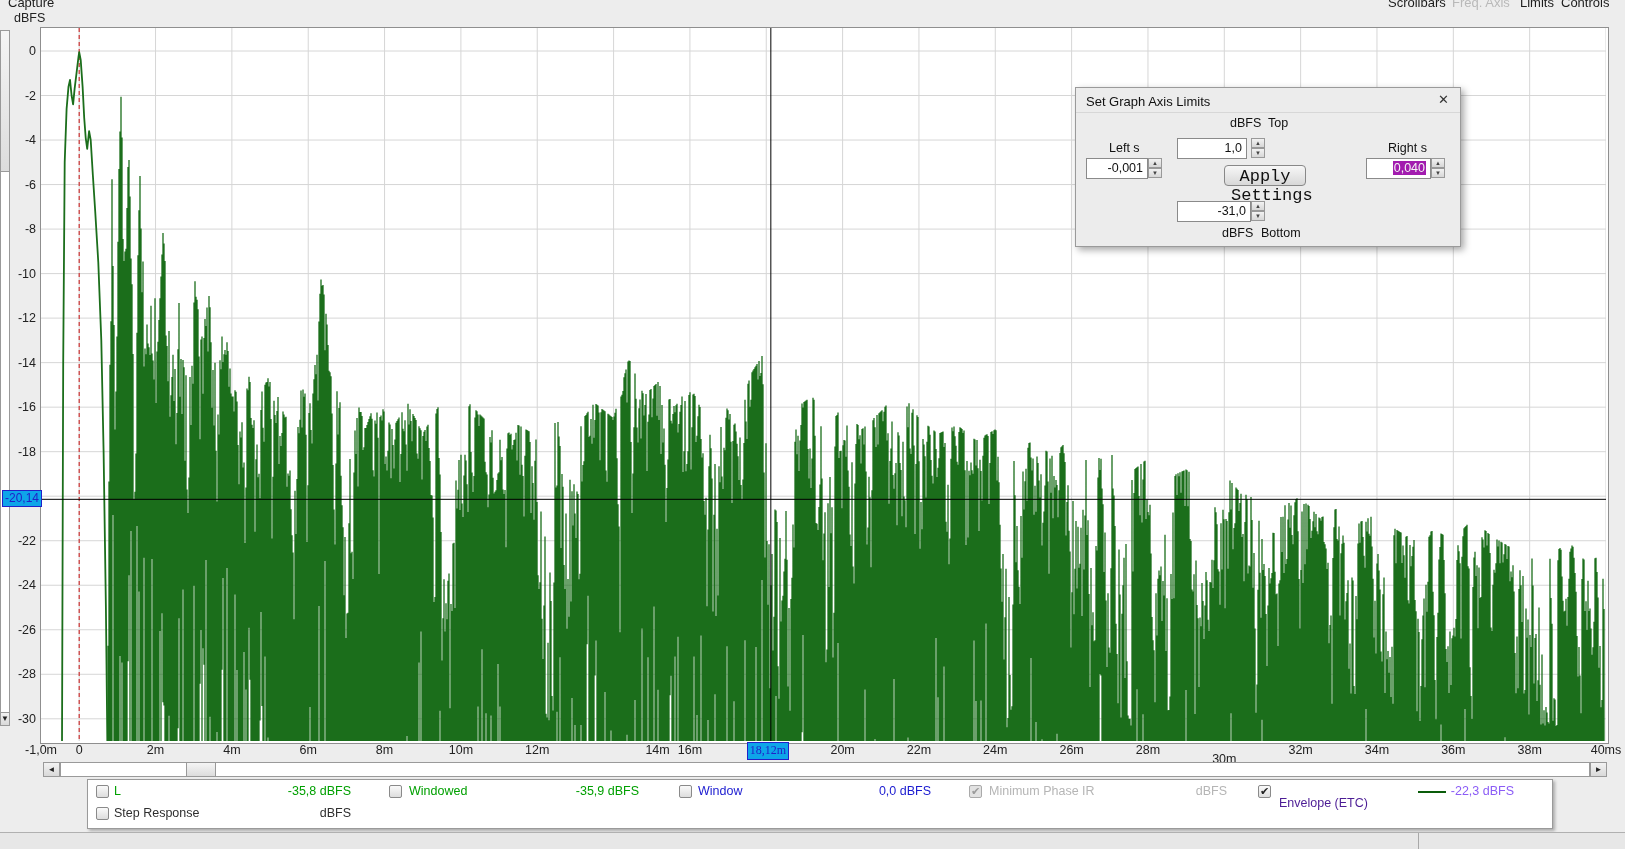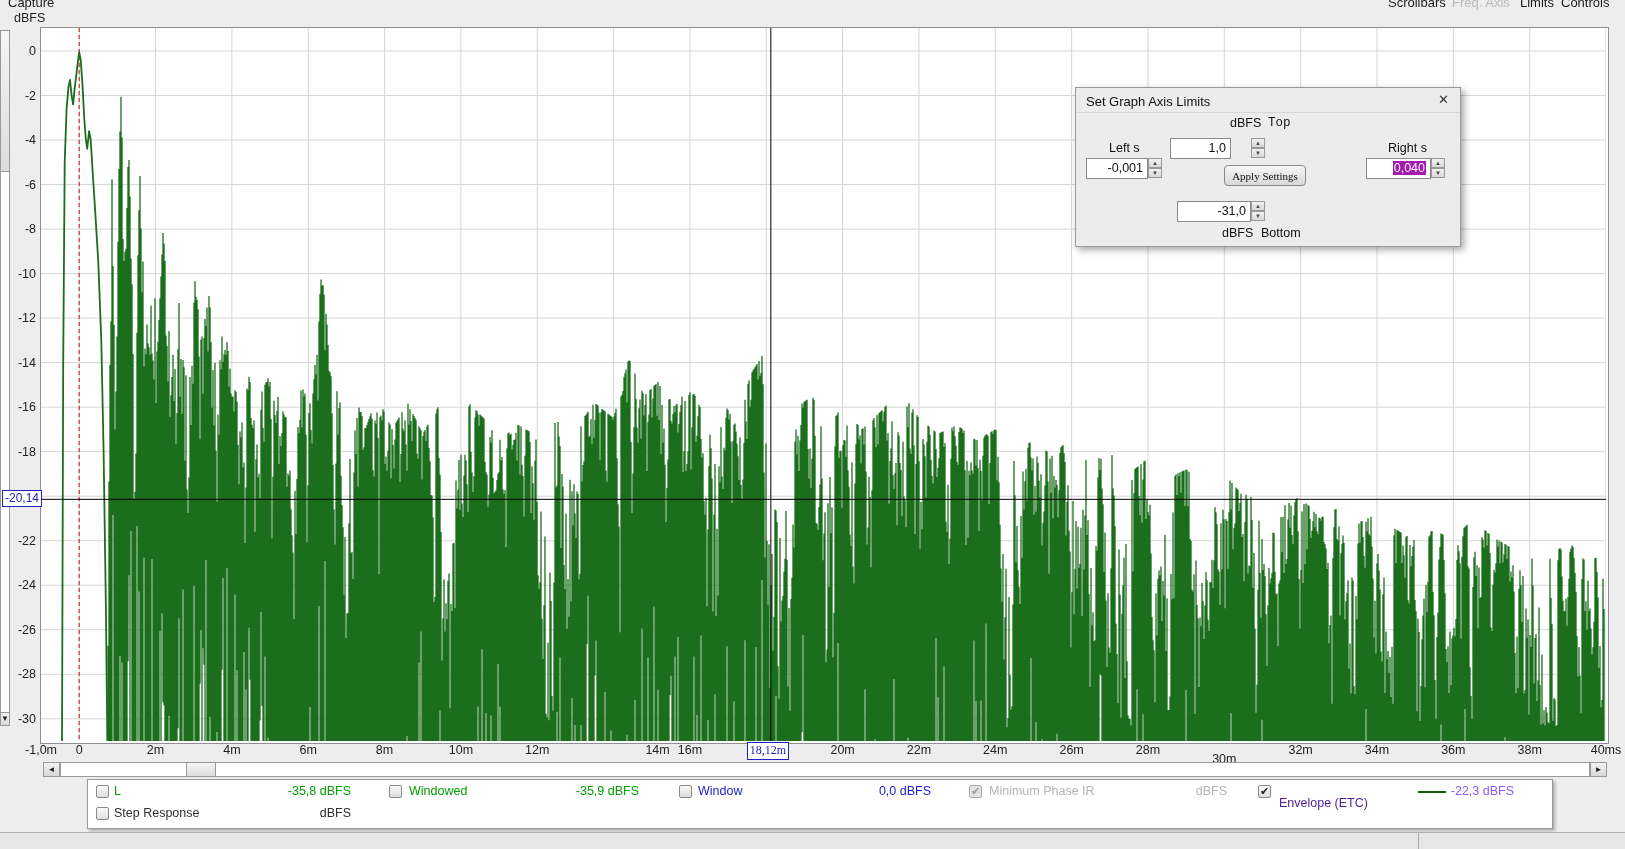--- a/index.html
+++ b/index.html
@@ -7,21 +7,21 @@
           font-family:"Liberation Sans",sans-serif;background:#ededed;color:#1c1c1c;}
   .abs{position:absolute;}
   
   .menu-item{position:absolute;top:-5px;font-size:13px;color:#1c1c1c;white-space:nowrap;cursor:default;}
   .menu-item.disabled{color:#b9b9b9;}
   #capture-menu{left:8px;}
   
   #y-axis-title{left:14px;top:11px;font-size:12.5px;color:#222;}
   .ytick{position:absolute;width:34px;text-align:right;font-size:12.5px;color:#222;}
   .xtick{position:absolute;top:743px;font-size:12.5px;color:#222;transform:translateX(-50%);white-space:nowrap;}
-  .cursor-box{position:absolute;font-size:12px;color:#2121c8;border:1px solid #2121c8;background:#ffffff;
+  .cursor-box{position:absolute;font-size:12px;color:#2121c8;border:1px solid #2121c8;background:#0ea5e9;
               padding:0 2px 1px 2px;white-space:nowrap;}
   
   #plot-frame{left:40px;top:27px;width:1567px;height:715px;background:#fff;border:1px solid #8f8f8f;}
   #plot-svg{position:absolute;left:41px;top:28px;}
   
   .sb-btn{position:absolute;background:linear-gradient(#f2f2f2,#d9d9d9);border:1px solid #999;
           font-size:8px;color:#222;text-align:center;line-height:12px;box-sizing:border-box;cursor:default;}
   .sb-track{position:absolute;background:#fff;border:1px solid #9a9a9a;box-sizing:border-box;}
   .sb-thumb{position:absolute;background:linear-gradient(#f5f5f5,#dcdcdc);border:1px solid #999;box-sizing:border-box;}
   
@@ -46,21 +46,21 @@
   .dlg-label{position:absolute;font-size:12.5px;color:#111;white-space:nowrap;}
   .fld{position:absolute;height:21px;background:#fff;border:1px solid #8a8a8a;box-sizing:border-box;
        font-size:12.5px;text-align:right;padding:2px 4px 0 0;color:#111;}
   .fld .sel{background:#a21caf;color:#f4f4f4;padding:0 1px;}
   .spin{position:absolute;width:14px;height:21px;box-sizing:border-box;}
   .spin div{position:absolute;left:0;width:14px;height:10px;background:linear-gradient(#f2f2f2,#d7d7d7);
             border:1px solid #999;box-sizing:border-box;font-size:6px;line-height:8px;text-align:center;color:#444;}
   .spin .up{top:0;} .spin .dn{top:10px;}
   #apply-btn{position:absolute;left:148px;top:77px;width:82px;height:21px;
              background:linear-gradient(#f7f7f7,#d8d8d8);border:1px solid #888;border-radius:4px;
-             font-family:Liberation Serif, serif;font-size:11px;color:#111;}
+             font-family:Liberation Mono, monospace;font-size:17px;color:#111;}
 </style>
 </head>
 <body>
 
 <div id="screen">
 
   <span id="capture-menu" class="menu-item">Capture</span>
   <div id="menu-right">
       <span class="menu-item" style="left: 1388px;">Scrollbars</span>
       <span class="menu-item disabled" style="left: 1452px;">Freq. Axis</span>
@@ -192,23 +192,23 @@
 
   <div id="status-bar" class="abs"></div>
   <div id="status-divider" class="abs"></div>
 
   <div id="dialog" class="abs">
     <span id="dialog-title">Set Graph Axis Limits</span>
     <span id="dialog-close">✕</span>
     <div id="dialog-sep"></div>
 
     <span class="dlg-label" style="left:154px;top:28px;">dBFS</span>
-    <span class="dlg-label" style="left:192px;top:28px;font-family:Liberation Mono, monospace;">Top</span>
-
-    <div class="fld" style="left:94px;top:50px;width:61px;padding-left:20px;">1,0</div>
+    <span class="dlg-label" style="left:192px;top:28px;">Top</span>
+
+    <div class="fld" style="left:101px;top:50px;width:70px;padding-left:20px;">1,0</div>
     <div class="spin" style="left:175px;top:50px;">
       <div class="up">▲</div>
       <div class="dn">▼</div>
     </div>
 
     <span class="dlg-label" style="left:33px;top:53px;">Left s</span>
     <span class="dlg-label" style="left:312px;top:53px;">Right s</span>
 
     <div class="fld" style="left:10px;top:70px;width:62px;">-0,001</div>
     <div class="spin" style="left:72px;top:70px;">

